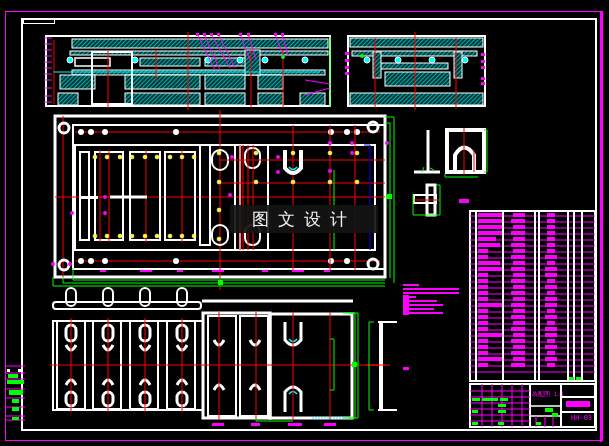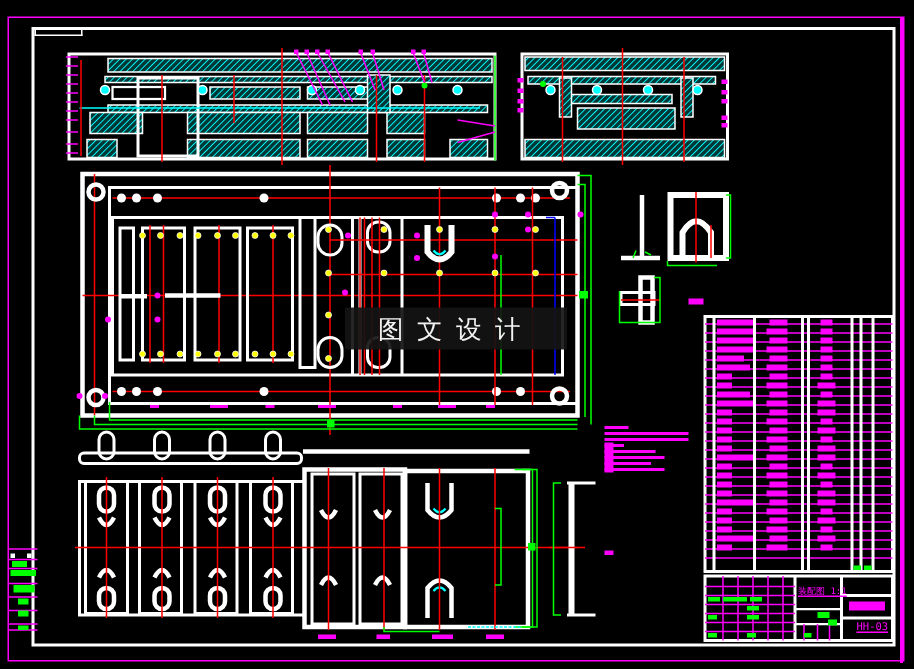--- a/index.html
+++ b/index.html
@@ -1,21 +1,21 @@
 <!DOCTYPE html>
 <html><head>
 <meta charset="utf-8">
 <style>
   html,body{margin:0;padding:0;background:#000;}
   body{width:609px;height:446px;position:relative;overflow:hidden;font-family:"DejaVu Sans",sans-serif;}
   .abs{position:absolute;}
   svg{position:absolute;left:0;top:0;}
   .watermark{position:absolute;left:230px;top:205px;width:148px;height:28px;background:rgba(20,20,20,0.92);display:flex;align-items:center;justify-content:center;}
   .watermark span{color:#f2f2f2;font-size:17px;letter-spacing:9px;font-family:"DejaVu Sans",sans-serif;}
-  .title-lbl{position:absolute;color:#ff00ff;font-size:6px;font-family:"DejaVu Sans Mono",monospace;white-space:nowrap;text-decoration:underline;}
+  .title-lbl{position:absolute;color:#ff00ff;font-size:6px;font-family:"DejaVu Sans Mono",monospace;white-space:nowrap;}
 </style>
 </head>
 <body>
 
 <div class="abs" style="left:5px;top:11px;width:598px;height:430px;border:1px solid #ff00ff;box-sizing:border-box;"></div>
 
 <div class="abs" style="left:21px;top:18px;width:576px;height:413px;border:2px solid #fff;box-sizing:border-box;"></div>
 <div class="abs" style="left:23px;top:20px;width:30px;height:3px;border:1px solid #fff;border-top:none;"></div>
 
 <svg width="609" height="446" viewBox="0 0 609 446">

